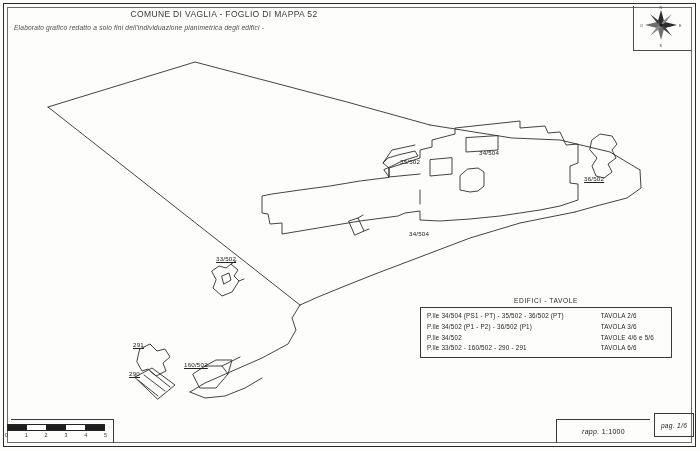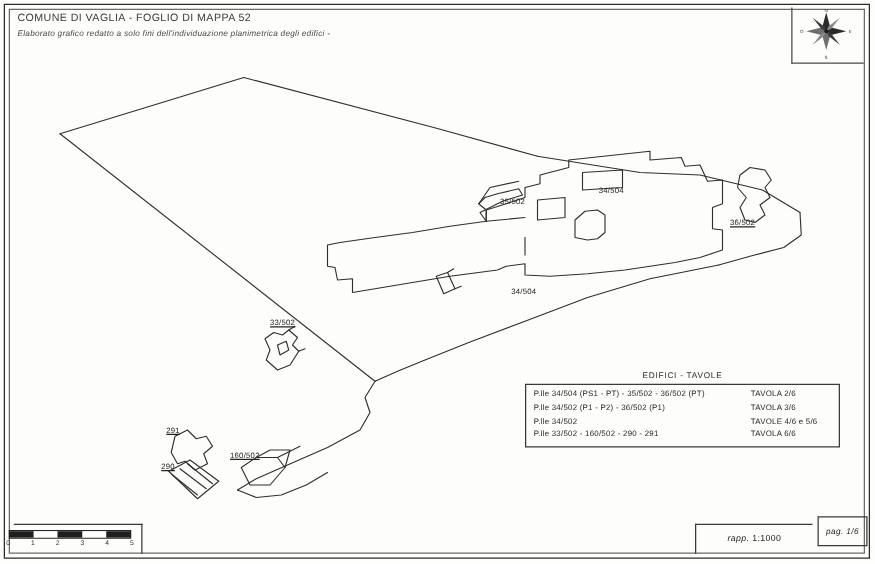--- a/index.html
+++ b/index.html
@@ -39,20 +39,21 @@
     left: 14px; top: 9px;
     width: 420px;
   }
   .doc-title {
     font-size: 8.5px;
     letter-spacing: 0.35px;
     color: #3a3a3a;
     white-space: nowrap;
     margin: 0 0 5px 0;
     font-weight: 400;
+    text-align: center;
   }
   .doc-subtitle {
     font-size: 6.6px;
     letter-spacing: 0.2px;
     color: #4a4a4a;
     white-space: nowrap;
     margin: 0;
     font-style: italic;
   }
   

